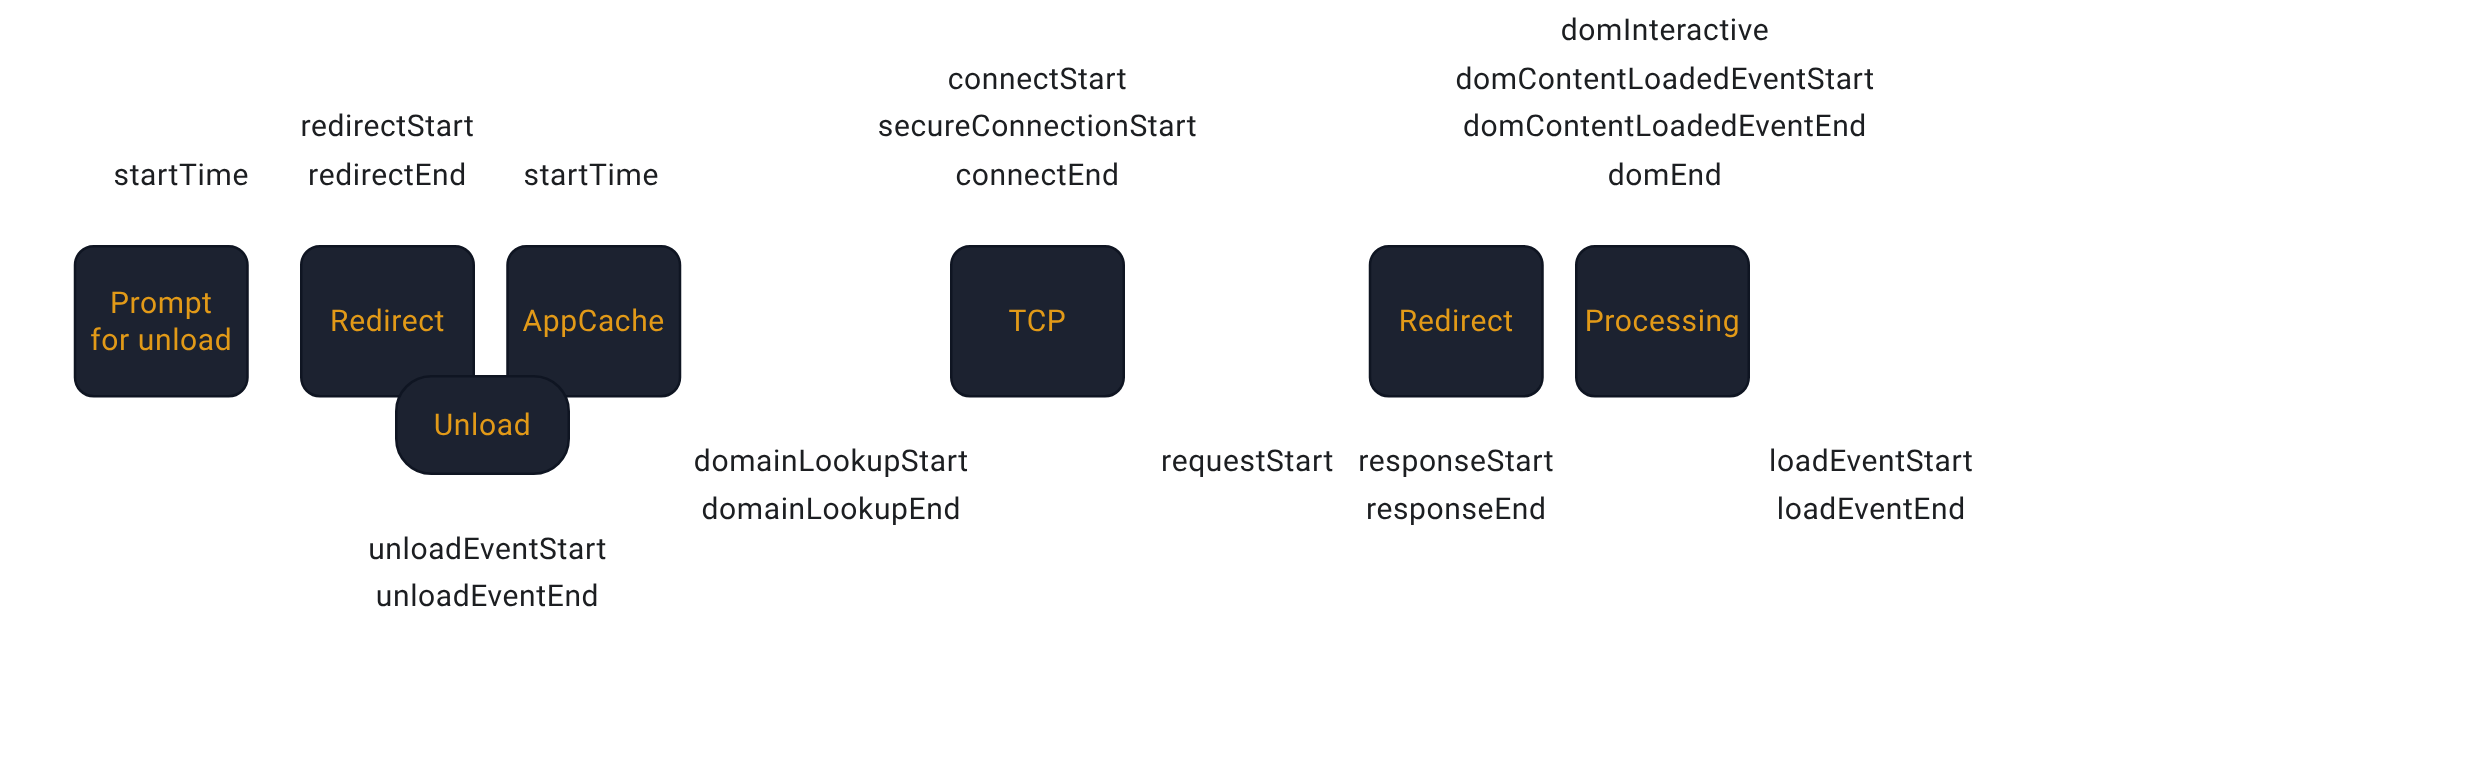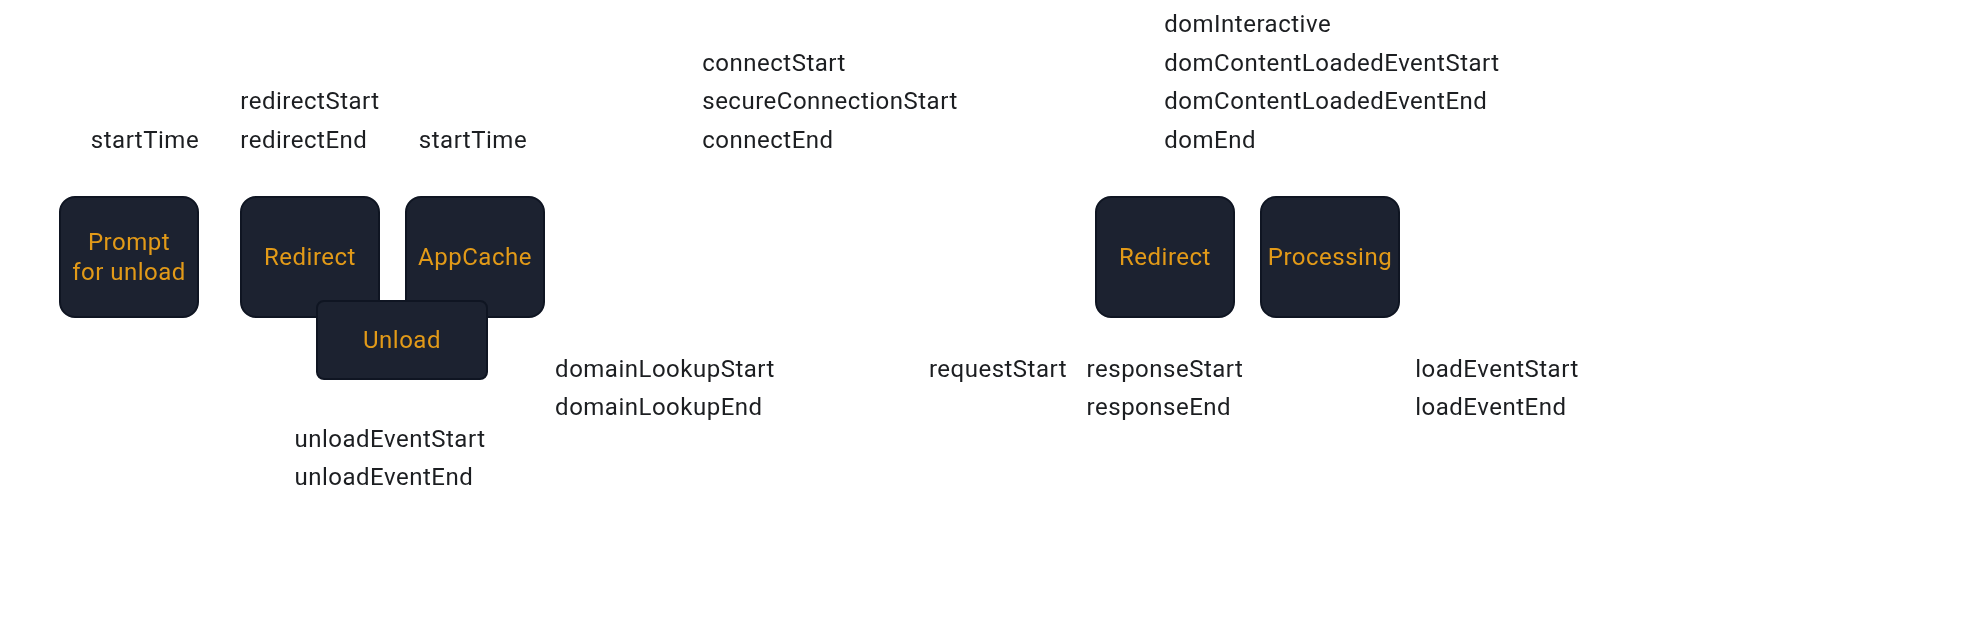--- a/index.html
+++ b/index.html
@@ -8,21 +8,21 @@
     --box-border:#0f1522;
     --gold:#e29a18;      
     --txt:#1c1e21;       
     --font:-apple-system,BlinkMacSystemFont,"Segoe UI",Roboto,Helvetica,Arial,sans-serif;
   }
   html,body{margin:0;padding:0;background:var(--bg);font-family:var(--font);color:var(--txt);}
   .canvas{position:relative;width:1974px;height:619px;overflow:hidden;letter-spacing:.5px}
 
   .annot{
     position:absolute;
-    text-align:left;
+    text-align:center;
     font-size:24px;
     line-height:1.6;
     font-weight:400;
     white-space:nowrap;
     transform:translateX(-50%);
     color:var(--txt);
   }
 
   .stage{
     position:absolute;
@@ -39,23 +39,23 @@
     text-align:center;
     font-size:24px;
     font-weight:400;
     color:var(--gold);
     padding:0 6px;
   }
   .stage .lbl{line-height:1.25}
 
   #stage-unload{
     top:300px;
-    width:172px;
+    width:140px;
     height:80px;
-    border-radius:8px;
+    border-radius:29px;
   }
 </style>
 </head>
 <body>
 
 <div class="canvas">
 
   <div class="annot" style="left:145px; bottom:460px">startTime</div>
 
   <div class="annot" style="left:310px; bottom:460px">redirectStart<br>redirectEnd</div>
@@ -72,20 +72,23 @@
 
   <div id="stage-redirect" class="stage" style="left:240px">
     <span class="lbl">Redirect</span>
   </div>
 
   <div id="stage-appcache" class="stage" style="left:405px">
     <span class="lbl">AppCache</span>
   </div>
 
 
+  <div id="stage-tcp" class="stage" style="left:760px">
+    <span class="lbl">TCP</span>
+  </div>
 
 
   <div id="stage-response" class="stage" style="left:1095px">
     <span class="lbl">Redirect</span>
   </div>
 
   <div id="stage-processing" class="stage" style="left:1260px">
     <span class="lbl">Processing</span>
   </div>
 

